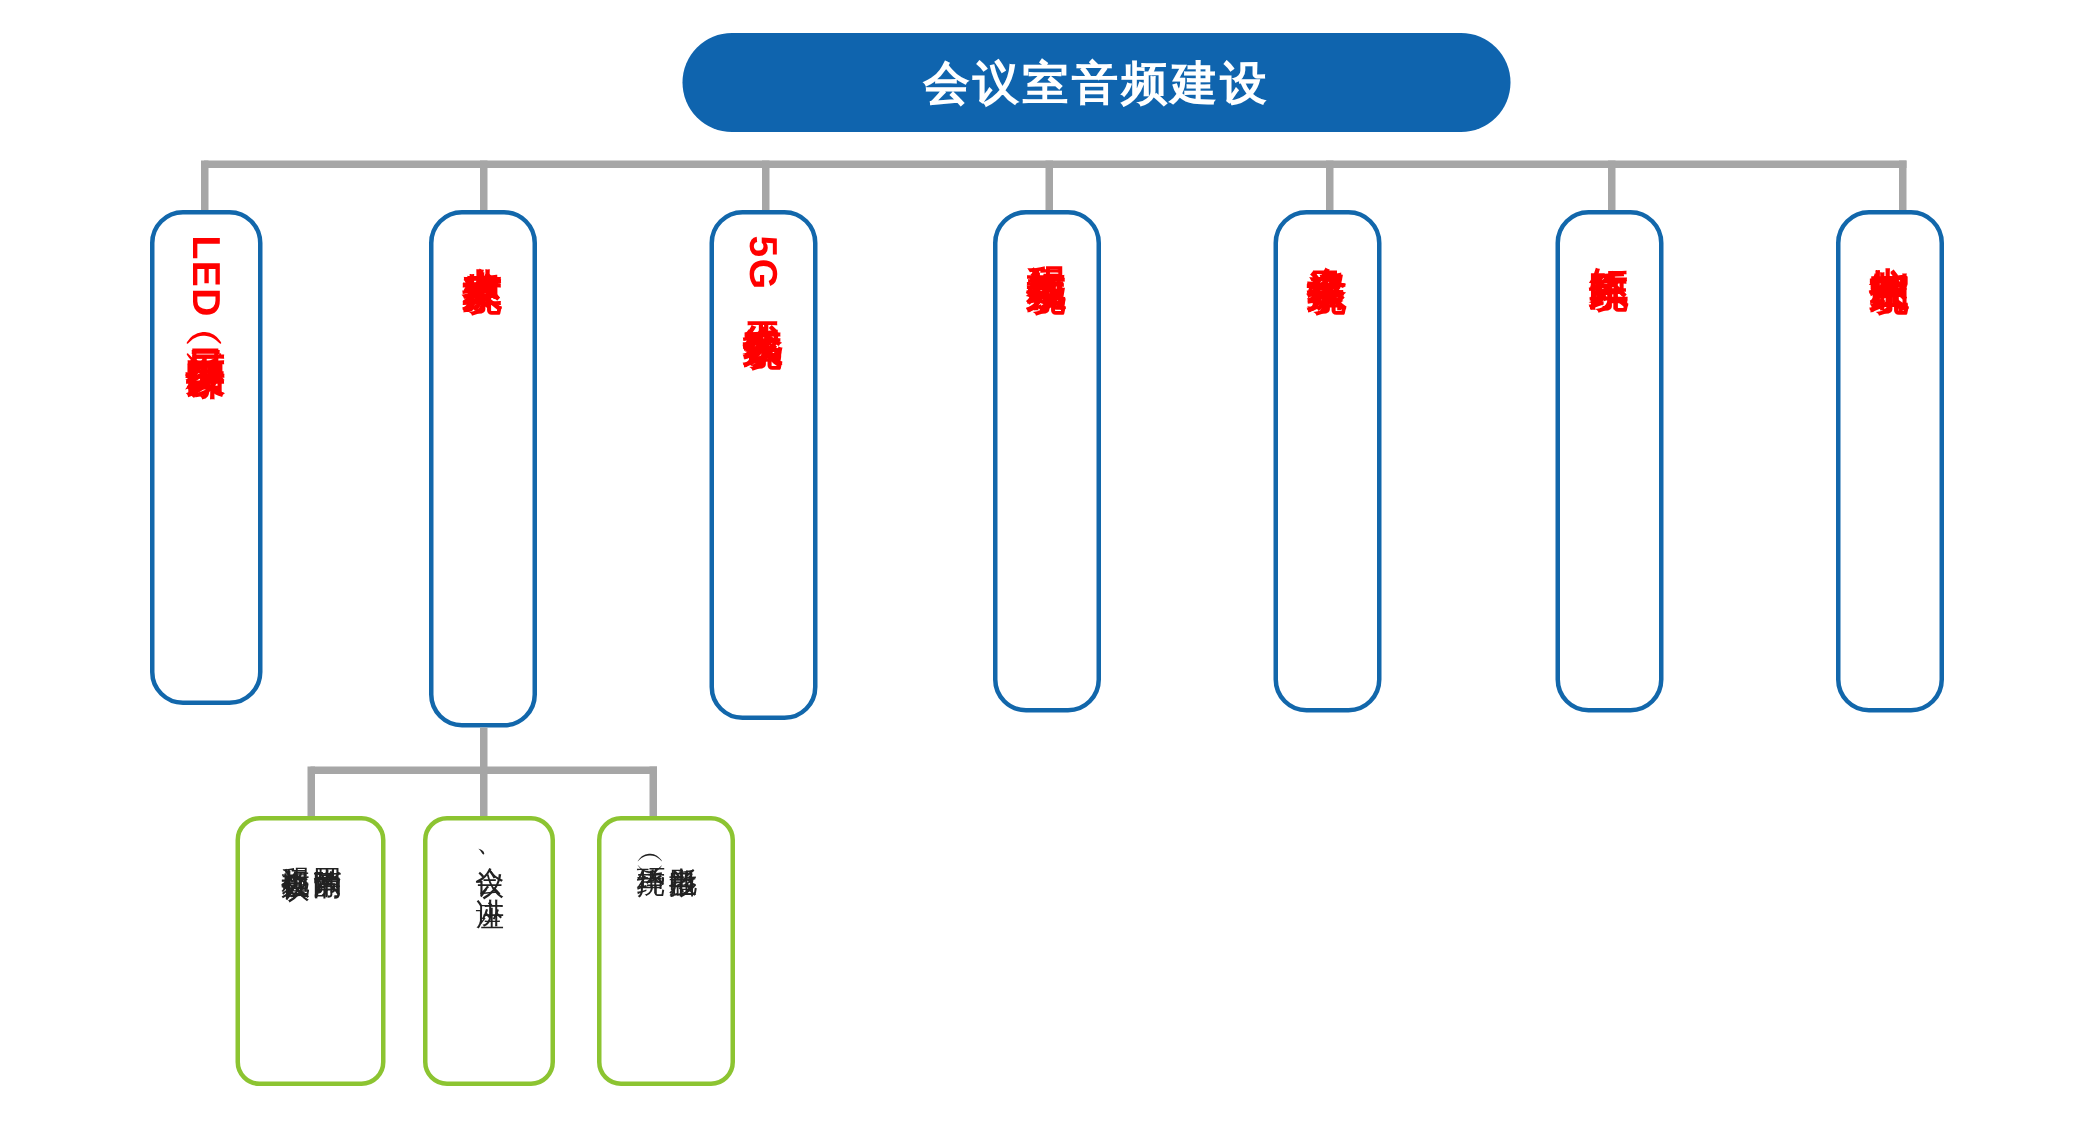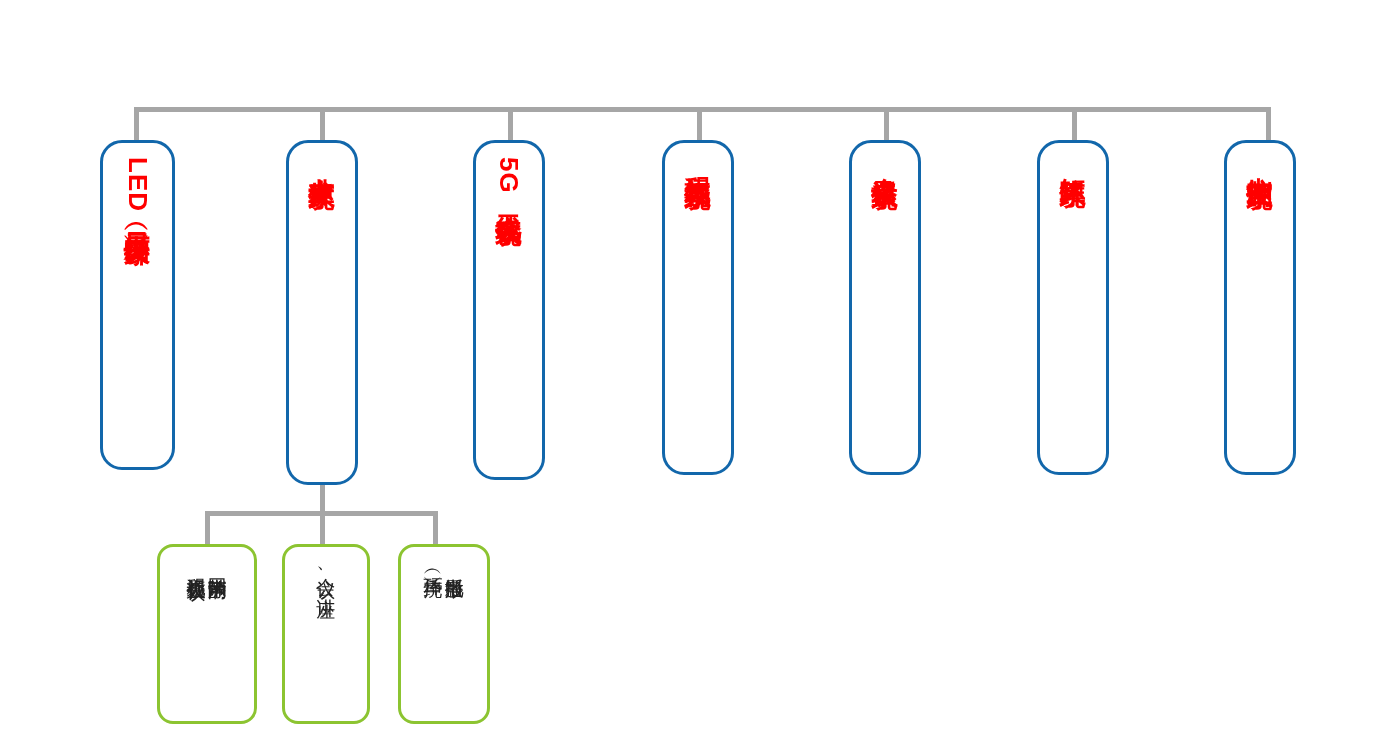--- a/index.html
+++ b/index.html
@@ -102,20 +102,23 @@
     line-height: 1.12;
     letter-spacing: 0.5px;
     white-space: nowrap;
   }
 </style>
 </head>
 <body>
 
 <div id="canvas">
 
+  <div class="root-node">
+    <span class="root-title">会议室音频建设</span>
+  </div>
 
   <div class="conn-h" style="left:136px; top:107px; width:1135px;"></div>
 
   <div class="conn-v" style="left:134px; top:107px; height:35px;"></div>
   <div class="conn-v" style="left:320px; top:107px; height:35px;"></div>
   <div class="conn-v" style="left:508px; top:107px; height:35px;"></div>
   <div class="conn-v" style="left:697px; top:107px; height:35px;"></div>
   <div class="conn-v" style="left:884px; top:107px; height:35px;"></div>
   <div class="conn-v" style="left:1072px; top:107px; height:35px;"></div>
   <div class="conn-v" style="left:1266px; top:107px; height:35px;"></div>

